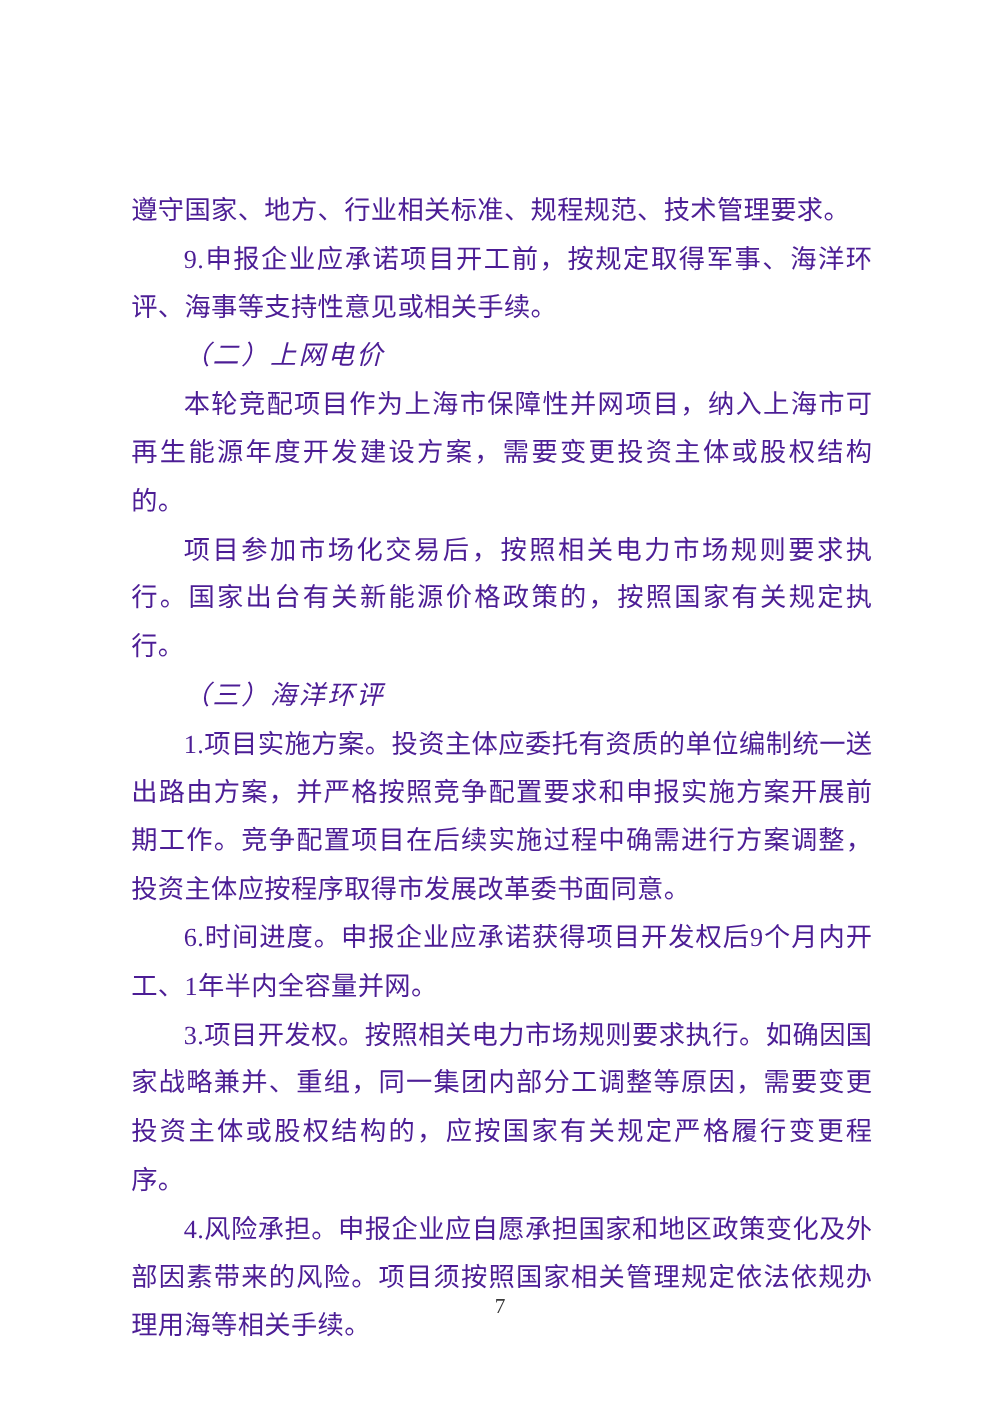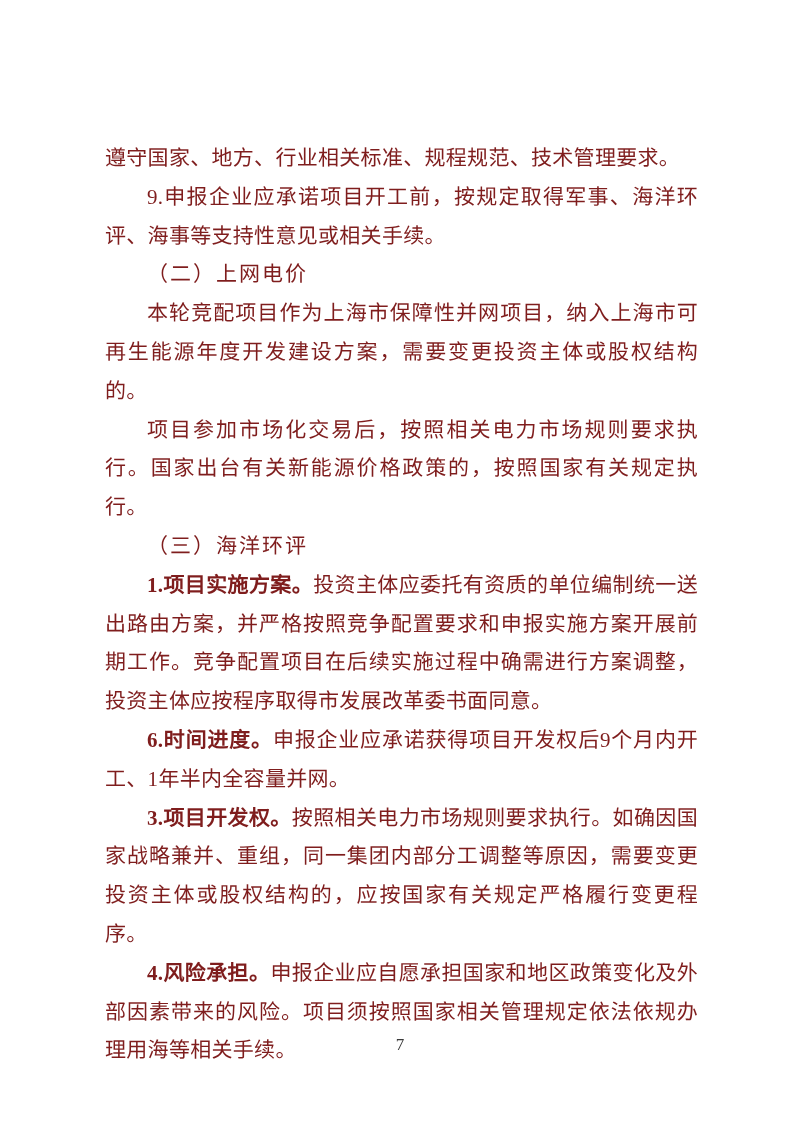--- a/index.html
+++ b/index.html
@@ -11,42 +11,43 @@
     position: relative;
     width: 800px;
     height: 1130px;
     background: #ffffff;
     overflow: hidden;
     font-family: "Liberation Serif", "DejaVu Serif", serif;
   }
   .content {
     position: absolute;
     left: 105px;
-    top: 139px;
+    top: 149px;
     width: 593px;
-    color: #7f1d1d;
+    color: #4c1d95;
     font-size: 21px;
     line-height: 38.8px;
     text-align: justify;
     letter-spacing: 0.3px;
   }
   .para {
     margin: 0;
     padding: 0;
   }
   .para.indent {
     text-indent: 2em;
   }
   .para .lead {
-    font-weight: bold;
+    font-weight: normal;
   }
   .heading {
     margin: 0;
     padding: 0;
     text-indent: 2em;
+    font-style: italic; 
     letter-spacing: 2px;
   }
   .page-number {
     position: absolute;
     top: 1035px;
     left: 0;
     width: 100%;
     text-align: center;
     font-size: 17px;
     color: #3a3a3a;

